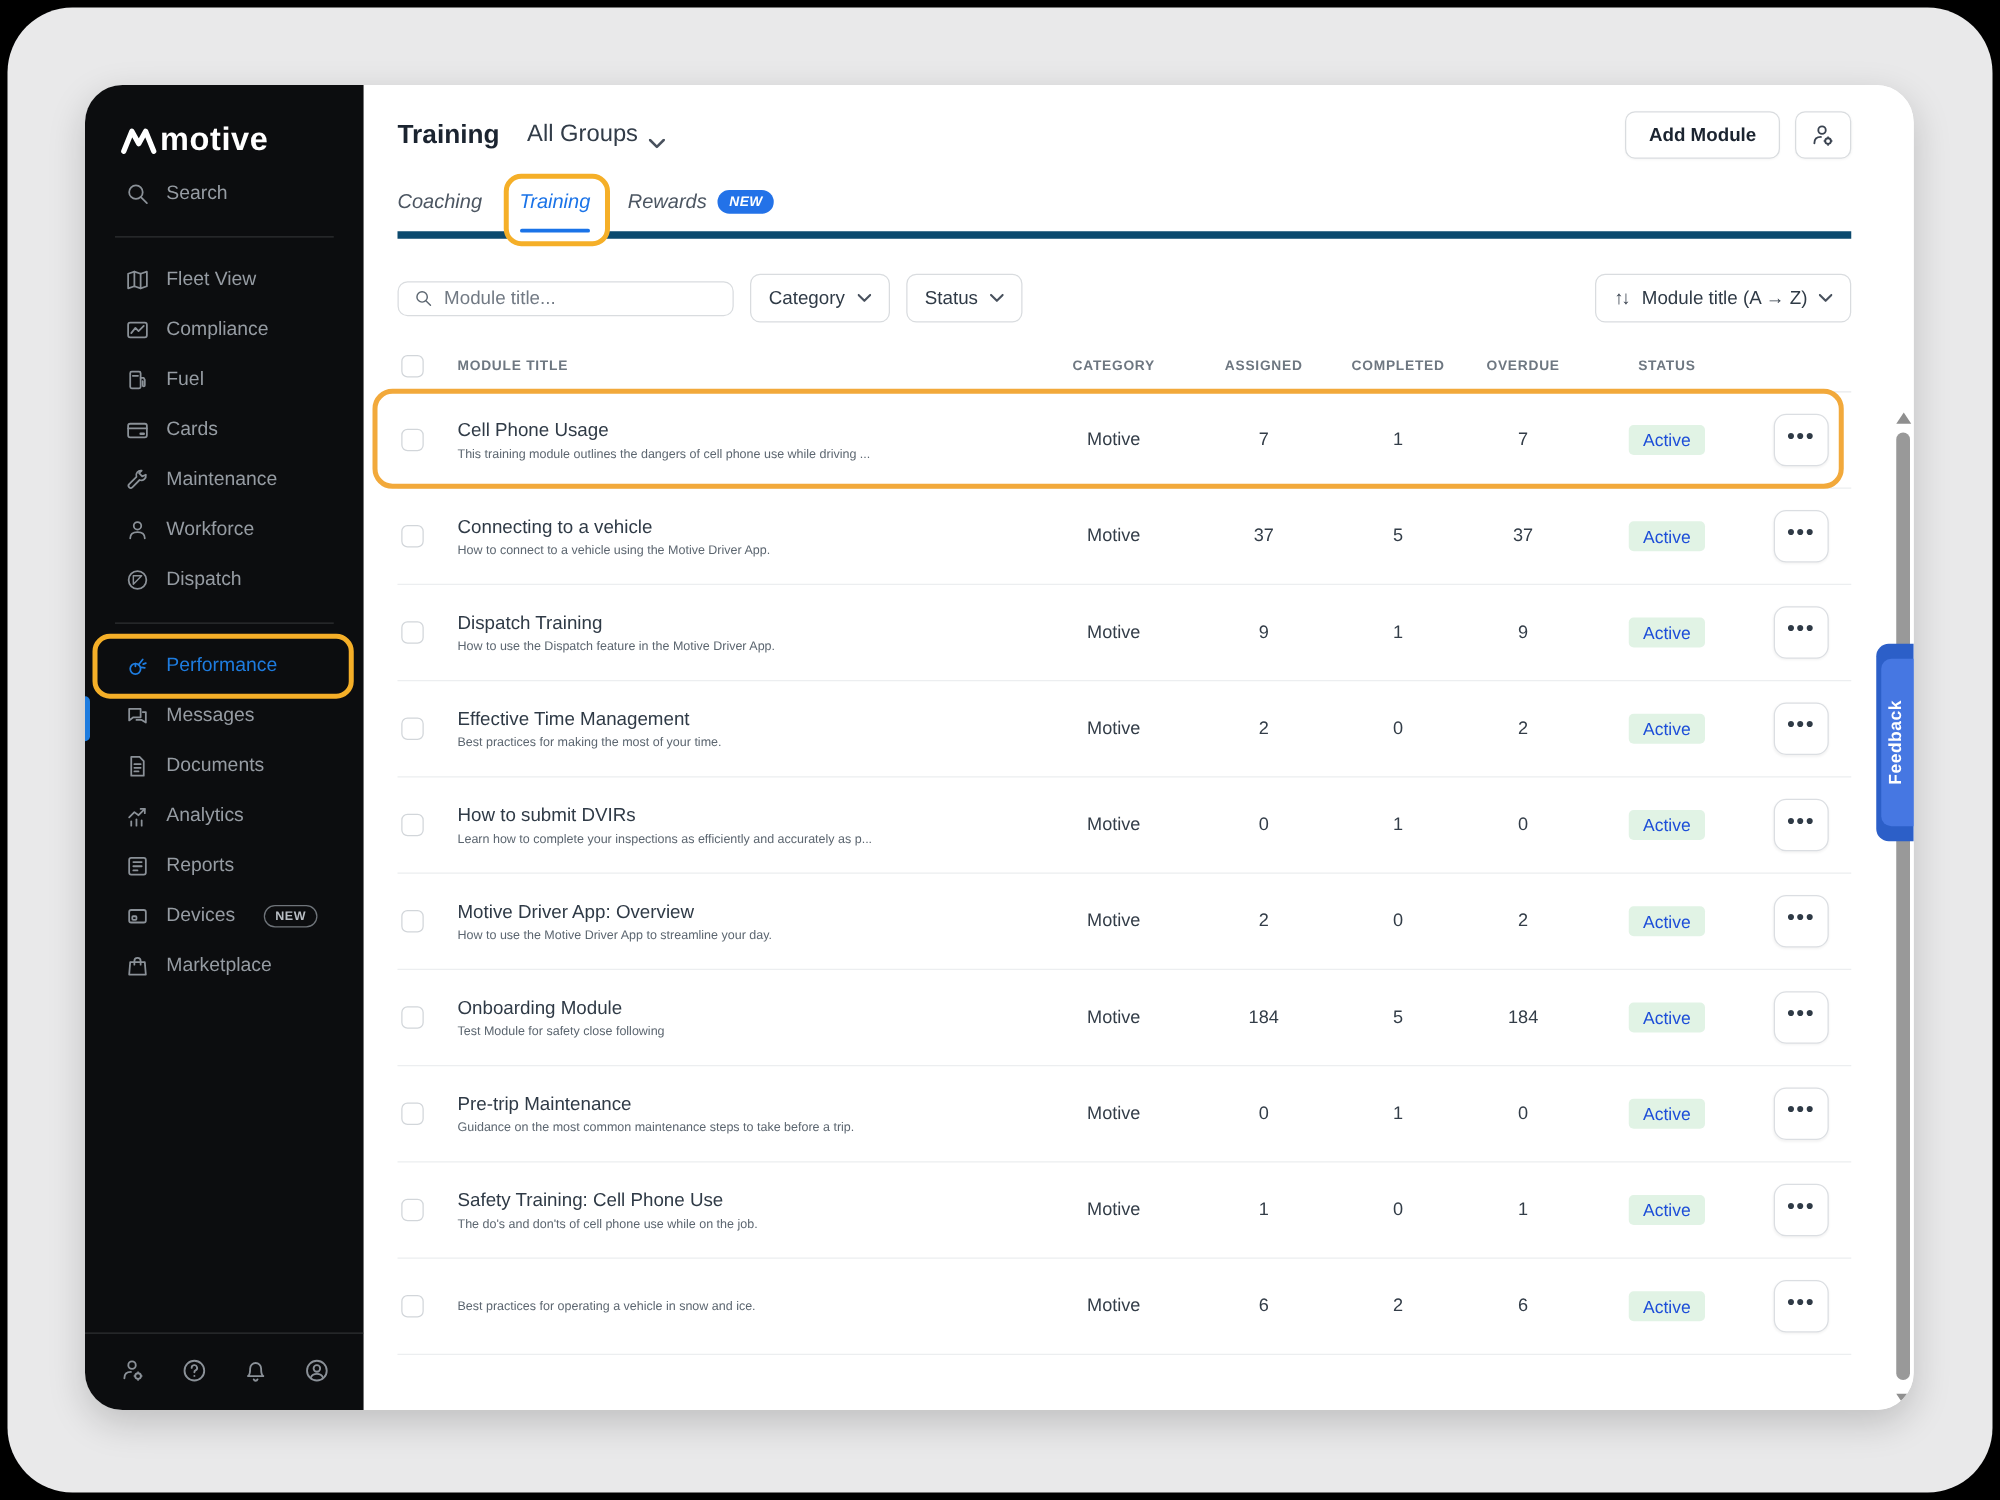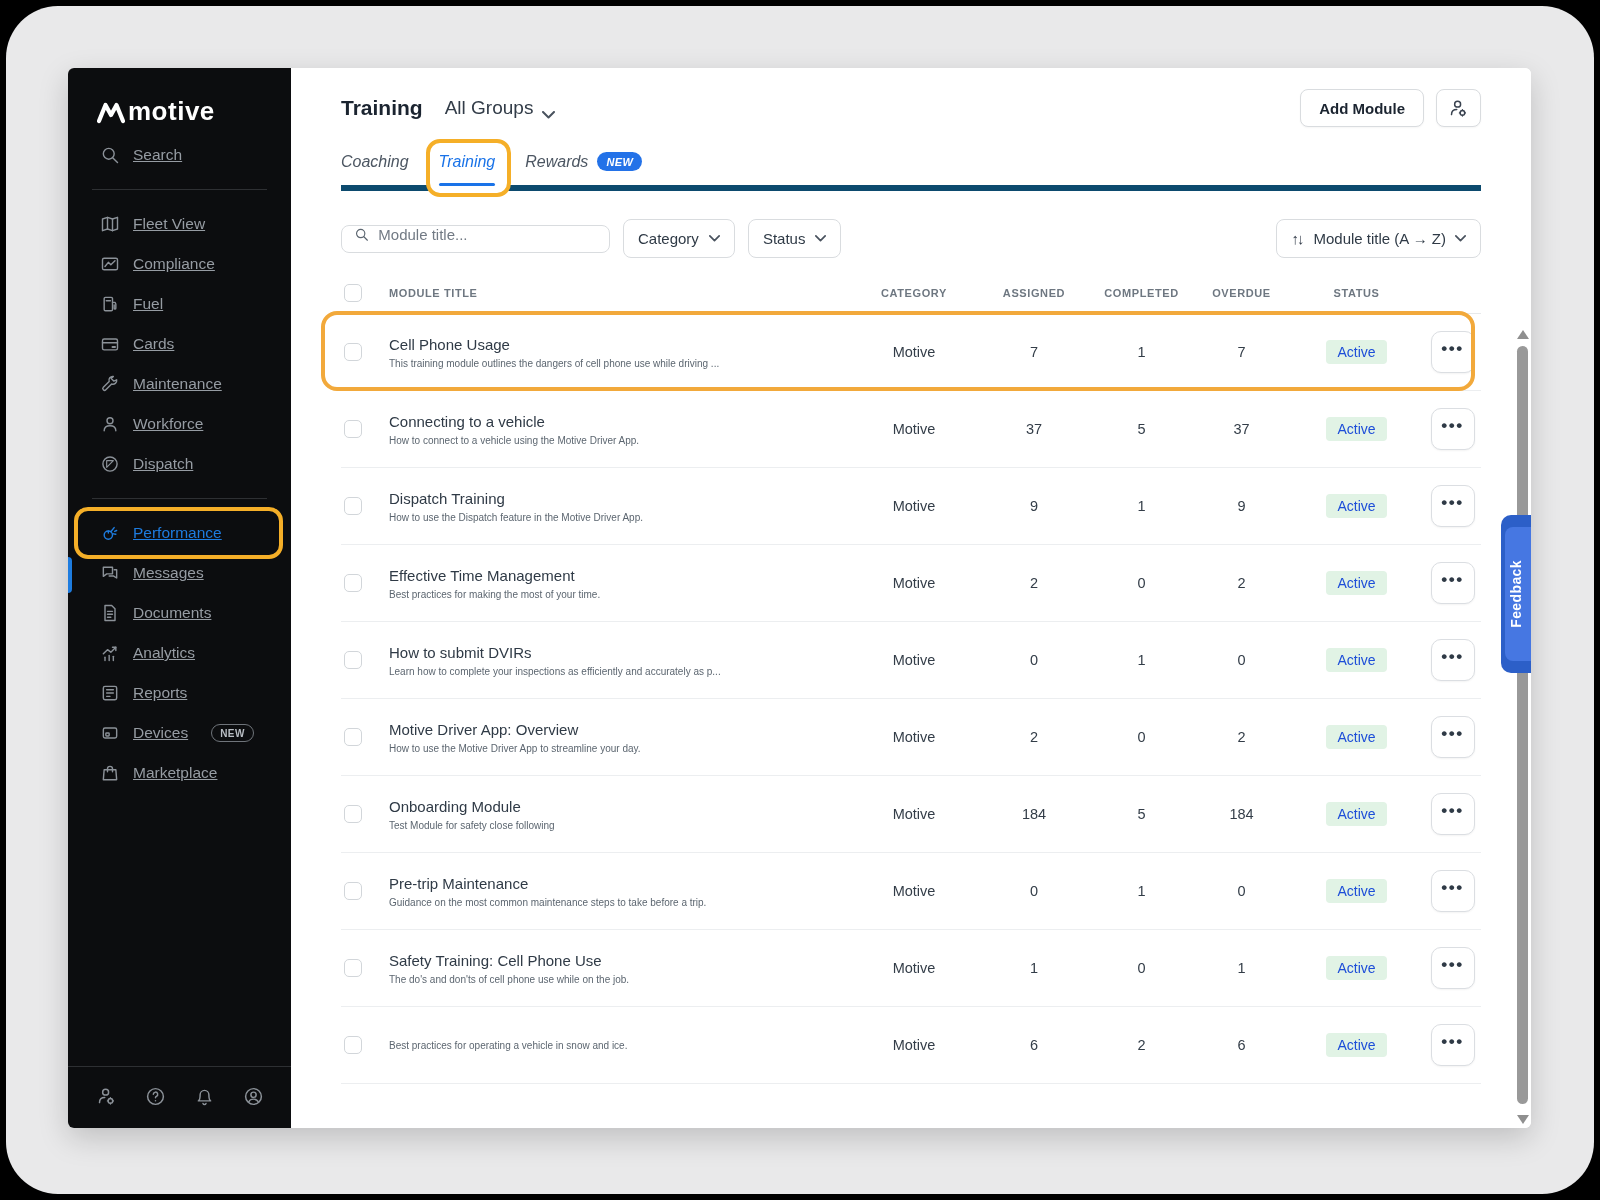--- a/index.html
+++ b/index.html
@@ -1,26 +1,26 @@
 <!DOCTYPE html>
 <html><head>
 <meta charset="utf-8">
 <style>
   * { margin:0; padding:0; box-sizing:border-box; }
   html,body { width:1600px; height:1200px; background:#000; font-family:"Liberation Sans", sans-serif; overflow:hidden; }
   .canvas-bg { position:absolute; inset:6px; background:#E9E9EA; border-radius:52px; }
-  .app { position:absolute; left:68px; top:68px; width:1463px; height:1060px; background:#fff; border-radius:6px; overflow:hidden; display:flex; box-shadow:0 10px 30px rgba(0,0,0,.18);gap:23px; }
+  .app { position:absolute; left:68px; top:68px; width:1463px; height:1060px; background:#fff; border-radius:30px; overflow:hidden; display:flex; box-shadow:0 10px 30px rgba(0,0,0,.18); }
 
   
   .sidebar { width:223px; background:#0C0D0F; flex-shrink:0; display:flex; flex-direction:column; color:#969CA3; }
   .logo { margin:26px 0 0 28px; height:30px; display:flex; align-items:flex-end; gap:2px; color:#fff; }
   .logo svg { display:block; }
   .logo .word { font-size:26px; font-weight:800; letter-spacing:.5px; color:#fff; line-height:26px; }
   .s-item { height:40px; display:flex; align-items:center; gap:13px; padding-left:32px; font-size:15.5px; cursor:pointer; position:relative; }
-  .s-item .lbl { white-space:nowrap;text-decoration:underline; }
+  .s-item .lbl { white-space:nowrap; }
   .s-search { margin-top:11px; }
   .s-div { border-top:1px solid #2E3033; margin:14px 24px; }
   .s-item.active { color:#1E7CDF; }
   .s-item.active svg { stroke:#1E7CDF; }
   .s-item.active::before { content:""; position:absolute; left:6px; right:8px; top:-6px; bottom:-6px; border:4px solid #F5AF28; border-radius:14px; pointer-events:none; }
   .s-badge { margin-left:10px; border:1.5px solid #6F747A; color:#B9BEC4; font-size:10px; font-weight:700; letter-spacing:.5px; padding:2.5px 8px; border-radius:10px; }
   .s-bottom { margin-top:auto; border-top:1px solid #2E3033; margin-left:0; padding:19px 0 21px 28px; display:flex; gap:28px; }
   .s-bottom .bicon { width:21px; height:21px; cursor:pointer; }
   .sidebar svg { stroke:#8B9198; fill:none; stroke-width:1.7; stroke-linecap:round; stroke-linejoin:round; flex-shrink:0; }
   .active-bar { position:absolute; left:0; top:489px; width:4px; height:36px; background:#1E7CDF; border-radius:0 4px 4px 0; z-index:5; }
@@ -37,21 +37,21 @@
   .icon-btn svg, .bicon svg { stroke:#3A4350; fill:none; stroke-width:1.7; stroke-linecap:round; stroke-linejoin:round; }
 
   .tabs { margin-top:24px; display:flex; gap:30px; border-bottom:6px solid #0c4a6e; position:relative;font-style:italic; }
   .tab { padding-bottom:14px; font-size:16px; color:#4C5662; cursor:pointer; display:flex; align-items:center; gap:9px; position:relative; z-index:2; }
   .tab.active { color:#1A73E8; }
   .tab.active::after { content:""; position:absolute; left:0; right:0; bottom:-1px; height:3px; background:#1A73E8; border-radius:2px; }
   .pill-new { background:#2372E8; color:#fff; font-size:11px; font-weight:700; letter-spacing:.4px; padding:3.5px 9px; border-radius:11px; }
   .tab-ring { position:absolute; left:85px; top:-13px; width:85px; height:58px; border:4px solid #F5AF28; border-radius:14px; background:#fff; z-index:1; pointer-events:none; }
 
   .filters { margin-top:28px; display:flex; gap:13px; align-items:center; }
-  .search-box { width:269px; height:28px; border:1px solid #D9DCDF; border-radius:8px; display:flex; align-items:flex-start; gap:9px; padding:0 12px; background:#fff; }
+  .search-box { width:269px; height:28px; border:1px solid #D9DCDF; border-radius:8px; display:flex; align-items:center; gap:9px; padding:0 12px; background:#fff; }
   .search-box svg { stroke:#5C6670; fill:none; stroke-width:1.8; stroke-linecap:round; }
   .search-box input { border:none; outline:none; font-size:15px; color:#333; width:100%; font-family:inherit; background:transparent; }
   .search-box input::placeholder { color:#727A84; }
   .dd { height:39px; border:1px solid #D9DCDF; border-radius:8px; background:#fff; display:flex; align-items:center; gap:10px; padding:0 14px; font-size:15px; color:#2F3A46; cursor:pointer; font-family:inherit; }
   .sort-dd { margin-left:auto; gap:9px; }
   .sort-glyph { font-size:15px; color:#3A4350; letter-spacing:-2px; margin-right:2px; }
 
   .grid { display:grid; grid-template-columns:48px 460px 130px 110px 105px 95px 135px 1fr; align-items:center; }
   .thead { margin-top:26px; padding-bottom:11px; border-bottom:1px solid #E7E9EB; font-size:11px; font-weight:700; color:#6E7781; letter-spacing:.6px; }
   .th-c { text-align:center; }

